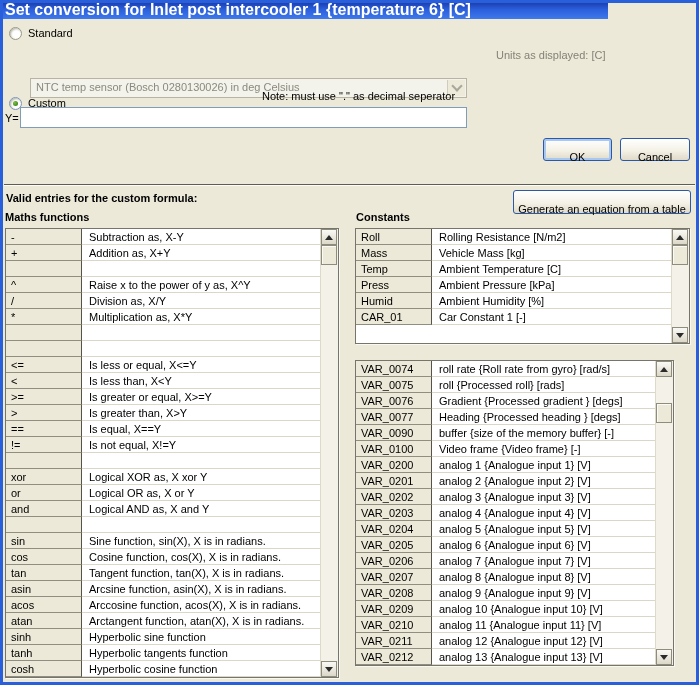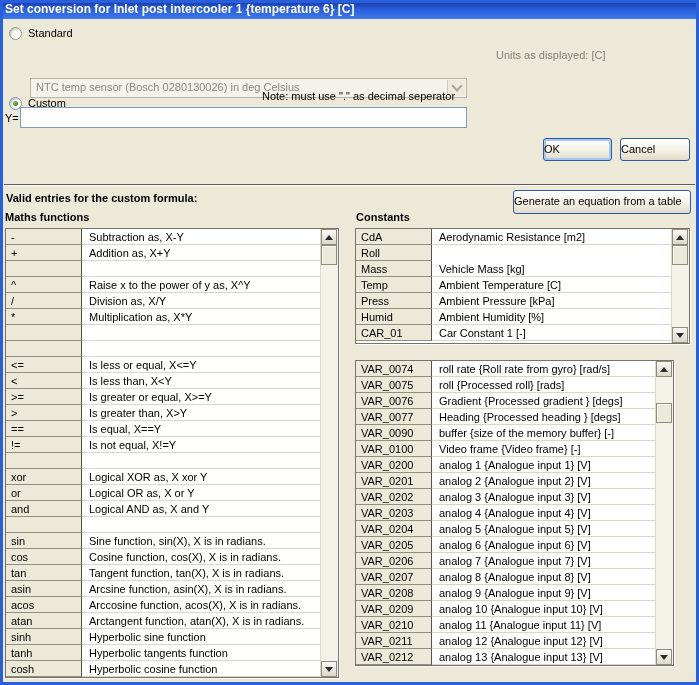--- a/index.html
+++ b/index.html
@@ -1,21 +1,21 @@
 <!DOCTYPE html>
 <html><head>
 <meta charset="utf-8">
 <style>
   html,body{margin:0;padding:0;background:#fff;}
   body{font-family:"Liberation Sans", sans-serif;font-size:11px;color:#000;}
   .window{position:relative;width:699px;height:685px;background:#ECE9D8;overflow:hidden;}
   .win-border{position:absolute;inset:0;box-shadow:inset 0 0 0 3px #2A5FDC;pointer-events:none;z-index:60;}
-  .titlebar{position:absolute;left:0;top:0;width:699px;height:19px;box-sizing:border-box;
+  .titlebar{position:absolute;left:0;top:0;width:608px;height:19px;box-sizing:border-box;
     background:linear-gradient(180deg,#16339E 0%,#2B5FDC 50%,#3E79EC 100%);
-    color:#fff;font-weight:bold;font-size:12px;line-height:19px;padding-left:5px;z-index:55;}
+    color:#fff;font-weight:bold;font-size:16px;line-height:19px;padding-left:5px;z-index:55;}
   .lbl{position:absolute;line-height:13px;}
   .bold{font-weight:bold;}
   .gray{color:#848277;}
 
   
   .radio{position:absolute;width:13px;height:13px;border-radius:50%;background:#fff;
     border:1px solid #9B9882;box-shadow:inset 1px 1px 2px rgba(90,90,70,.45);box-sizing:border-box;}
   .radio .dot{display:none;position:absolute;left:3px;top:3px;width:5px;height:5px;border-radius:50%;
     background:radial-gradient(circle at 35% 35%,#7CC23E,#2F6F0C);}
   .radio.checked{border-color:#7E94B5;}
@@ -27,23 +27,23 @@
   .combo-btn{position:absolute;right:1px;top:1px;bottom:1px;width:17px;background:#EDEAD9;
     border-left:1px solid #CFCCBB;display:flex;align-items:center;justify-content:center;}
   .chev{width:6px;height:6px;border-right:2px solid #A9A79B;border-bottom:2px solid #A9A79B;
     transform:rotate(45deg);margin-top:-4px;}
 
   
   .tinput{position:absolute;background:#fff;border:1px solid #7F9DB9;box-sizing:border-box;
     font:inherit;padding:2px 4px;outline:none;}
 
   
-  .btn{position:absolute;box-sizing:border-box;font:inherit;cursor:default;
+  .btn{position:absolute;box-sizing:border-box;font:inherit;text-align:center;cursor:default;
     background:linear-gradient(180deg,#FFFFFF 0%,#F4F1E6 55%,#DFDAC8 100%);
-    border:1px solid #2C58A5;border-radius:3px;padding-top:4px;}
+    border:1px solid #2C58A5;border-radius:3px;padding-top:12px;}
   .btn.default{box-shadow:inset 0 0 0 2px #A9C8F0;}
 
   
   .sep{position:absolute;height:0;border-top:1px solid #5E5C54;border-bottom:1px solid #FDFCF7;}
 
   
   .listbox{position:absolute;background:#fff;border:1px solid #76746B;box-sizing:border-box;
     box-shadow:1px 1px 0 rgba(255,255,255,.7);}
   .rows{position:absolute;left:0;top:0;right:17px;bottom:0;overflow:hidden;}
   .trow{display:flex;height:16px;box-sizing:border-box;}
@@ -236,25 +236,22 @@
       <div class="sb-thumb" style="top:16px;"></div>
       <div class="sb-btn down">
         <span class="tri-down"></span>
       </div>
     </div>
   </div>
 
   <div class="listbox" style="left:355px;top:228px;width:335px;height:116px;">
     <div class="rows">
         <div class="trow">
-          <div class="tcell name">CdA</div>
-          <div class="tcell desc">Aerodynamic Resistance [m2]</div>
-        </div>
-        <div class="trow">
           <div class="tcell name">Roll</div>
+          <div class="tcell desc">Rolling Resistance [N/m2]</div>
         </div>
         <div class="trow">
           <div class="tcell name">Mass</div>
           <div class="tcell desc">Vehicle Mass [kg]</div>
         </div>
         <div class="trow">
           <div class="tcell name">Temp</div>
           <div class="tcell desc">Ambient Temperature [C]</div>
         </div>
         <div class="trow">

